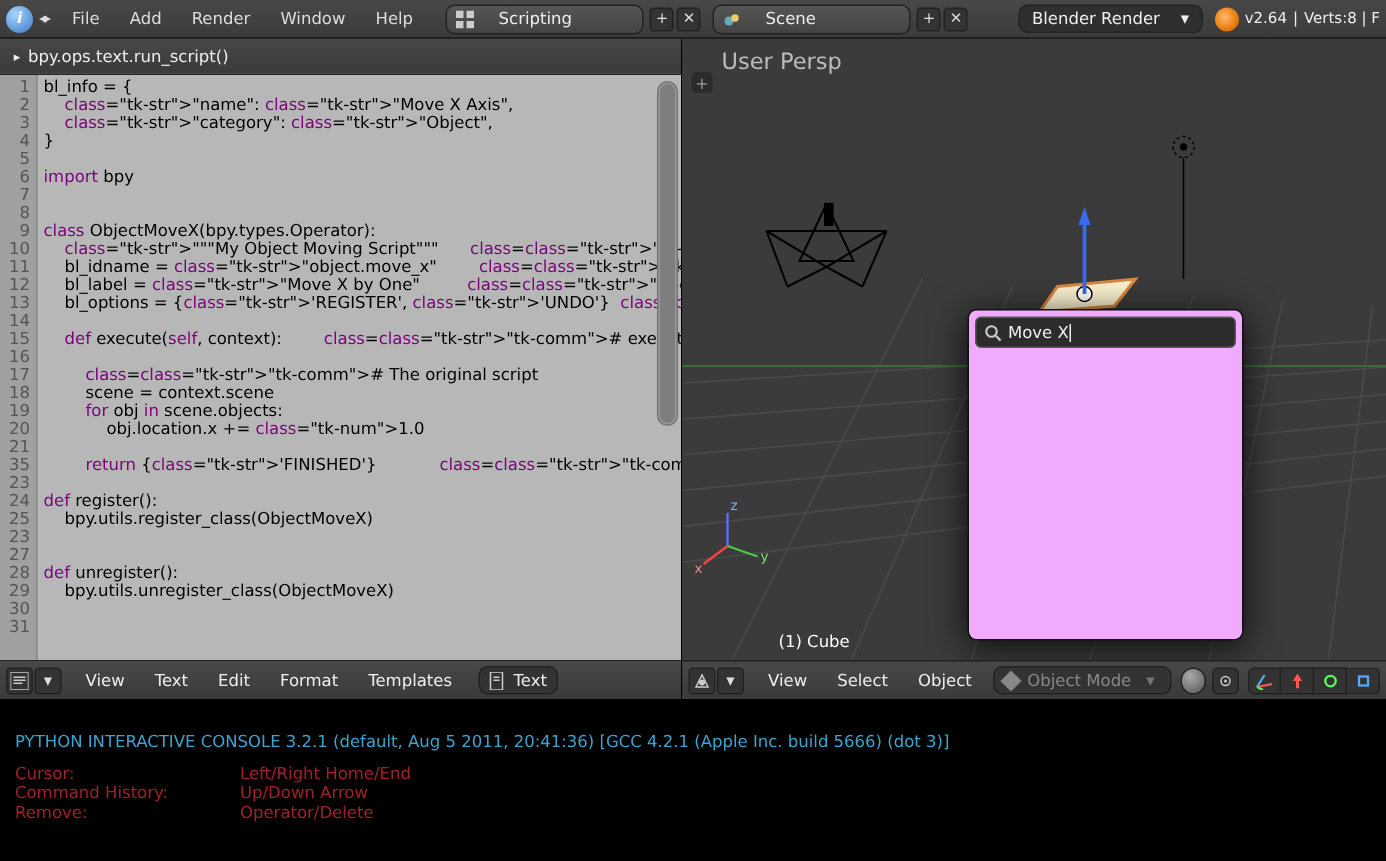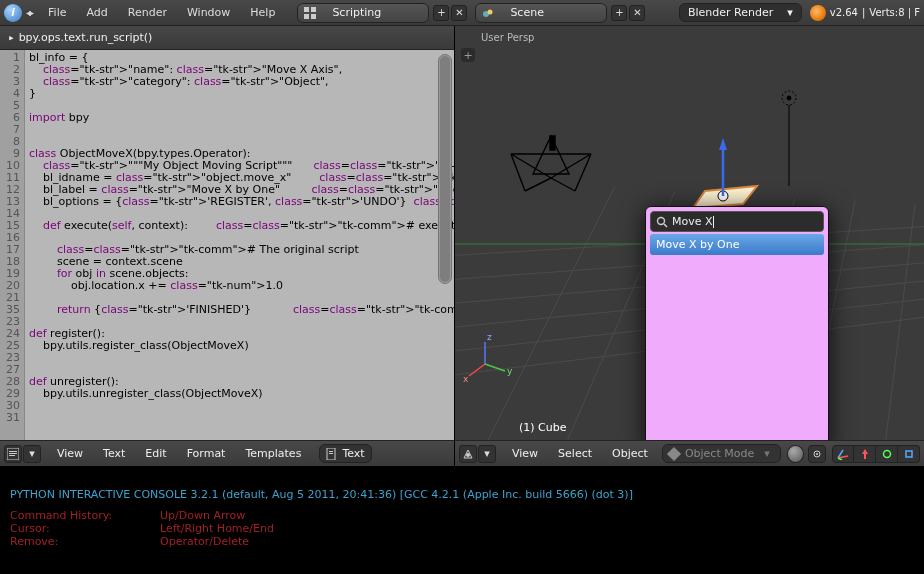--- a/index.html
+++ b/index.html
@@ -32,21 +32,21 @@
   .text-footer { height: 26px; background: linear-gradient(#484848,#3a3a3a); display: flex; align-items: center; padding: 0 4px; border-top: 1px solid #222; }
   .area-switch { display: flex; align-items: center; gap: 1px; margin-right: 6px; }
   .area-switch .box { width: 18px; height: 18px; background: #333; border: 1px solid #222; border-radius: 3px; display: flex; align-items: center; justify-content: center; color: #ddd; font-size: 11px; }
   .footer-menu { color: #eee; padding: 0 10px; cursor: pointer; }
   .footer-field { display: flex; align-items: center; background: #333; border: 1px solid #222; border-radius: 6px; padding: 2px 6px; }
   .footer-field svg { margin-right: 4px; }
   .footer-field span { color: #eee; }
 
   .viewport { width: 469px; background: #3a3a3a; position: relative; display: flex; flex-direction: column; }
   .vp-canvas { flex: 1; background: #3b3b3b; position: relative; overflow: hidden; }
-  .vp-label { position: absolute; top: 6px; left: 26px; color: #bbb; font-size: 10px; }
+  .vp-label { position: absolute; top: 6px; left: 26px; color: #bbb; font-size: 15px; }
   .vp-plus { position: absolute; top: 22px; left: 6px; width: 14px; height: 14px; background: #2b2b2b; border-radius: 3px; display: flex; align-items: center; justify-content: center; color: #999; font-size: 11px; }
   .vp-obj-label { position: absolute; bottom: 6px; left: 64px; color: #fff; font-size: 11px; }
   .grid-svg { position: absolute; inset: 0; }
   
   .search-box { position: absolute; top: 180px; left: 190px; width: 184px; background: #f0abfc; border: 1px solid #111; border-radius: 6px; box-shadow: 0 4px 24px rgba(0,0,0,0.8); padding: 2px; z-index: 50; }
   .search-input-row { background: #2c2c2c; border: 1px solid #555; border-radius: 4px; display: flex; align-items: center; padding: 3px 5px; margin: 2px; }
   .search-input-row input { background: transparent; border: none; color: #eee; font-size: 11px; flex: 1; outline: none; }
   .search-caret { display:inline-block; width:1px; height:12px; background:#eee; animation: blink 1s infinite; }
   @keyframes blink { 50% { opacity: 0; } }
   .search-result { background: linear-gradient(#6aa8e8,#3a7ac8); border-radius: 3px; padding: 4px 6px; margin: 2px; color: #fff; }
@@ -248,21 +248,20 @@
         <div class="search-input-row">
           <svg width="12" height="12">
               <circle cx="5" cy="5" r="3.5" fill="none" stroke="#ccc" stroke-width="1.4"></circle>
               <line x1="8" y1="8" x2="11" y2="11" stroke="#ccc" stroke-width="1.6"></line>
             </svg>
           <span style="width:4px"></span>
           <span style="color:#eee">Move X</span>
             <span class="search-caret"></span>
           <input style="width: 0px; opacity: 0;">
         </div>
-        <div class="search-result">Move X by One</div>
         <div class="search-body"></div>
       </div>
     </div>
     <div class="vp-footer">
       <div class="area-switch">
         <div class="box">
             <svg width="12" height="12">
               <polygon points="2,10 6,2 10,10" fill="none" stroke="#ccc"></polygon>
               <circle cx="6" cy="7" r="2" fill="#ccc"></circle>
             </svg>
@@ -309,24 +308,24 @@
             </svg>
           </div>
       </div>
     </div>
   </div>
 </div>
 
 <div class="console-panel">
   <div class="hdr">PYTHON INTERACTIVE CONSOLE 3.2.1 (default, Aug  5 2011, 20:41:36)  [GCC 4.2.1 (Apple Inc. build 5666) (dot 3)]</div>
   <div class="row">
+      <span class="k">Cursor:</span>
+      <span>Left/Right Home/End</span>
+    </div>
+  <div class="row">
       <span class="k">Command History:</span>
       <span>Up/Down Arrow</span>
-    </div>
-  <div class="row">
-      <span class="k">Cursor:</span>
-      <span>Left/Right Home/End</span>
     </div>
   <div class="row">
       <span class="k">Remove:</span>
       <span>Operator/Delete</span>
     </div>
 </div>
 
 </body></html>

